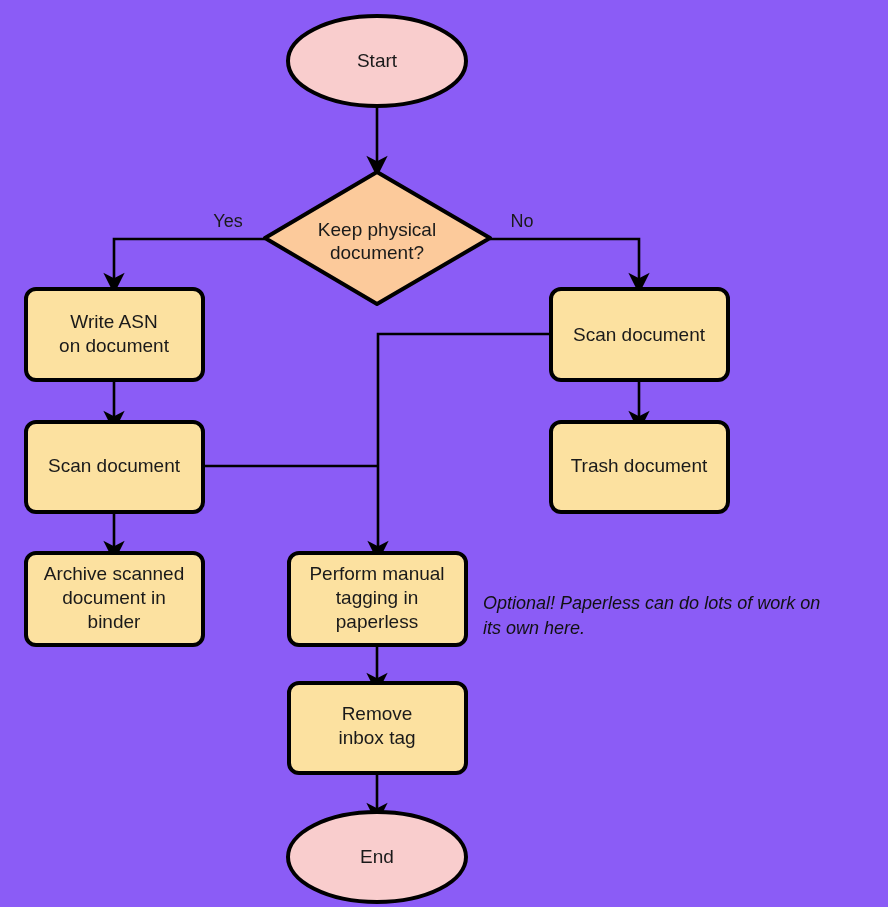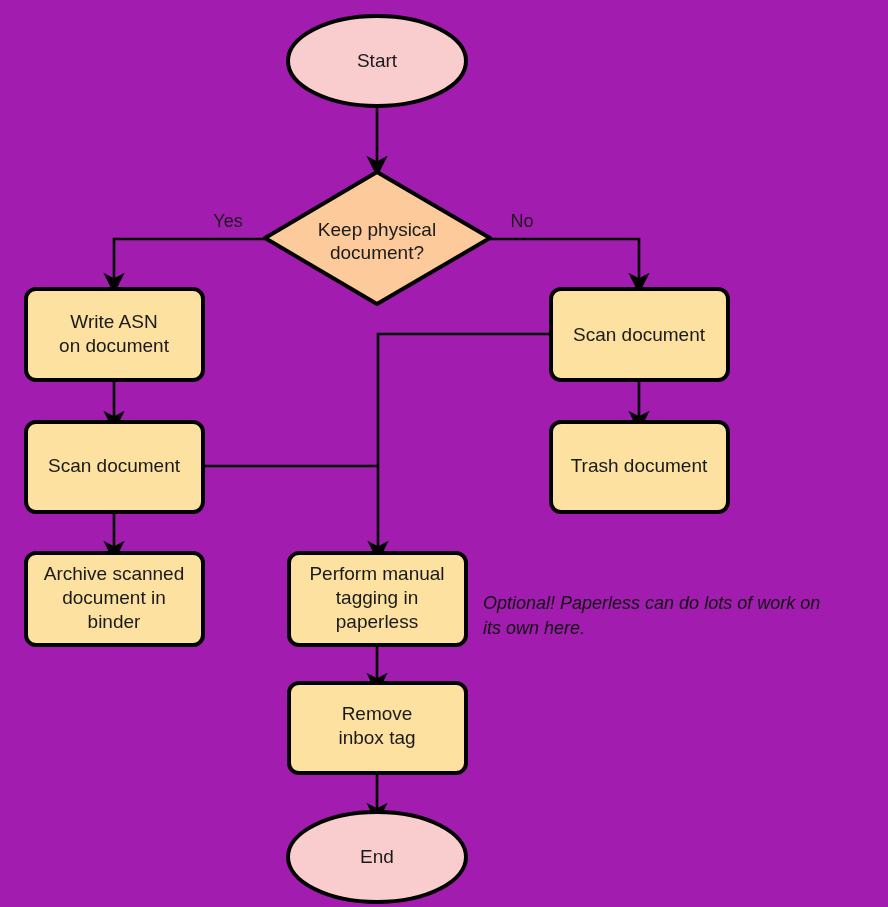--- a/index.html
+++ b/index.html
@@ -9,21 +9,21 @@
     background: #ffffff;
   }
   body {
     font-family: "Liberation Sans", sans-serif;
     -webkit-font-smoothing: antialiased;
   }
   #flowchart-canvas {
     position: relative;
     width: 888px;
     height: 907px;
-    background: #a21caf;
+    background: #8b5cf6;
     overflow: hidden;
   }
   #flowchart-svg {
     position: absolute;
     top: 0;
     left: 0;
     width: 888px;
     height: 907px;
     display: block;
   }

